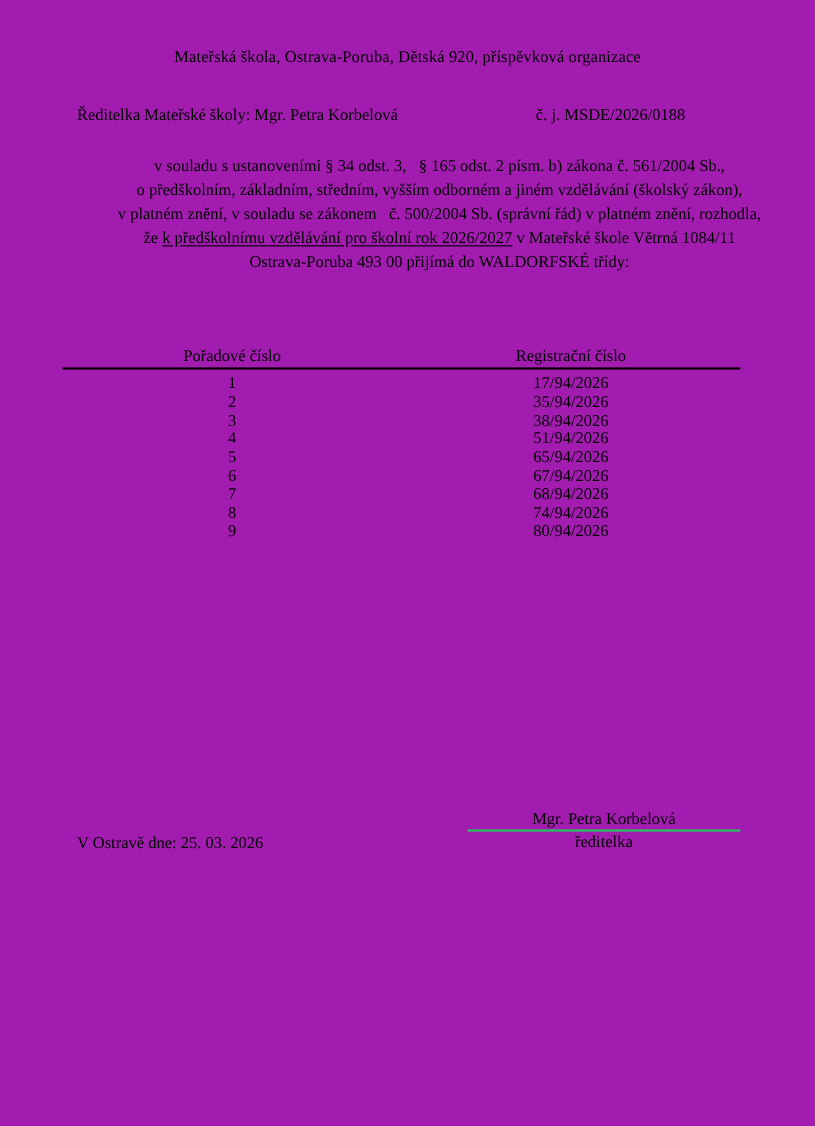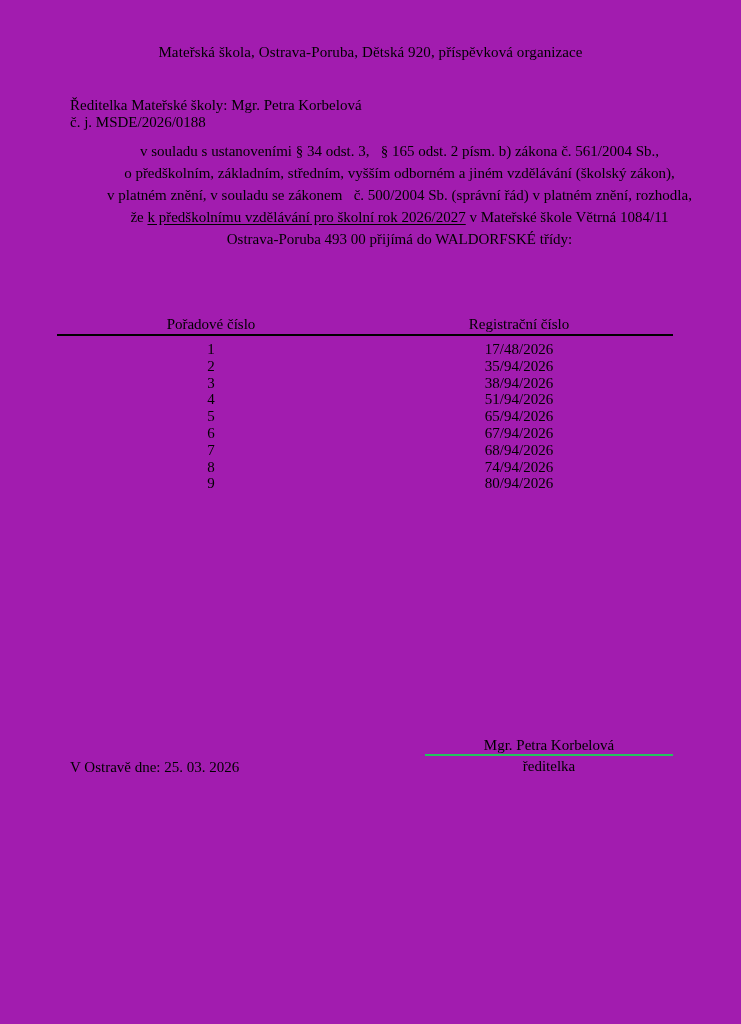--- a/index.html
+++ b/index.html
@@ -25,21 +25,20 @@
     text-align: center;
     letter-spacing: 0.1px;
   }
   .director-row {
     position: absolute;
     top: 97px;
     left: 70px;
     right: 118px;
     display: flex;
     justify-content: space-between;
-    flex-direction: column;
   }
   .body-par {
     position: absolute;
     top: 140px;
     left: 16px;
     right: 0;
     text-align: center;
     line-height: 22px;
     padding-left: 42px;
   }
@@ -114,21 +113,21 @@
   </div>
 
   <div class="admission-table">
     <div class="thead">
       <div class="tcell">Pořadové číslo</div>
       <div class="tcell">Registrační číslo</div>
     </div>
     <div class="tbody">
         <div class="trow">
           <div class="tcell">1</div>
-          <div class="tcell">17/48/2026</div>
+          <div class="tcell">17/94/2026</div>
         </div>
         <div class="trow">
           <div class="tcell">2</div>
           <div class="tcell">35/94/2026</div>
         </div>
         <div class="trow">
           <div class="tcell">3</div>
           <div class="tcell">38/94/2026</div>
         </div>
         <div class="trow">

